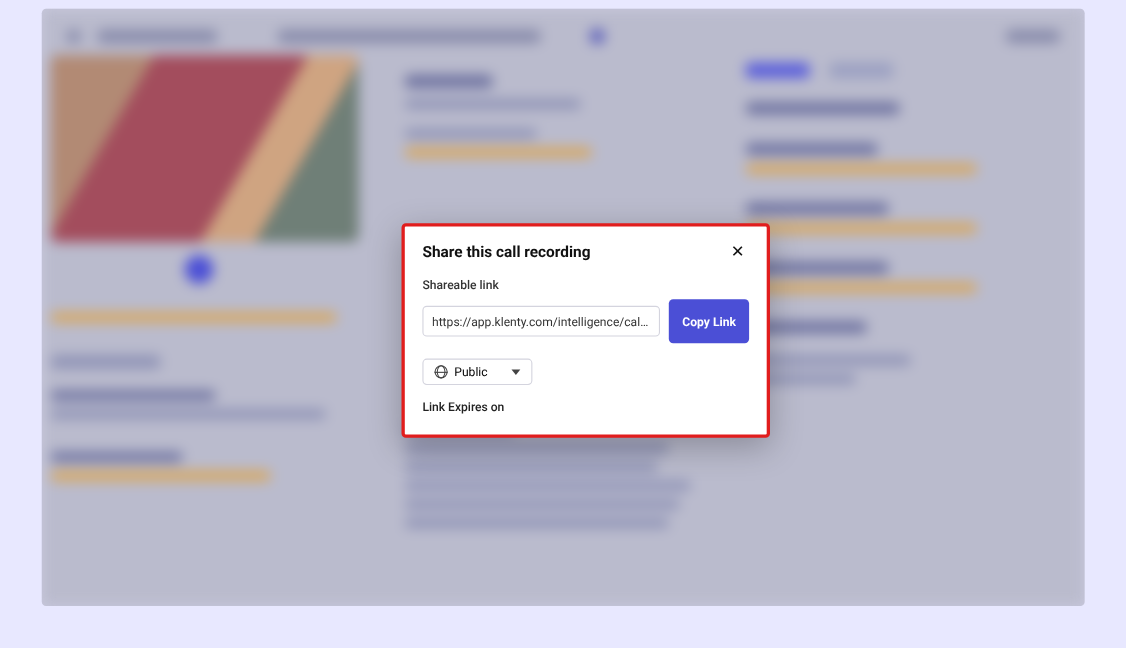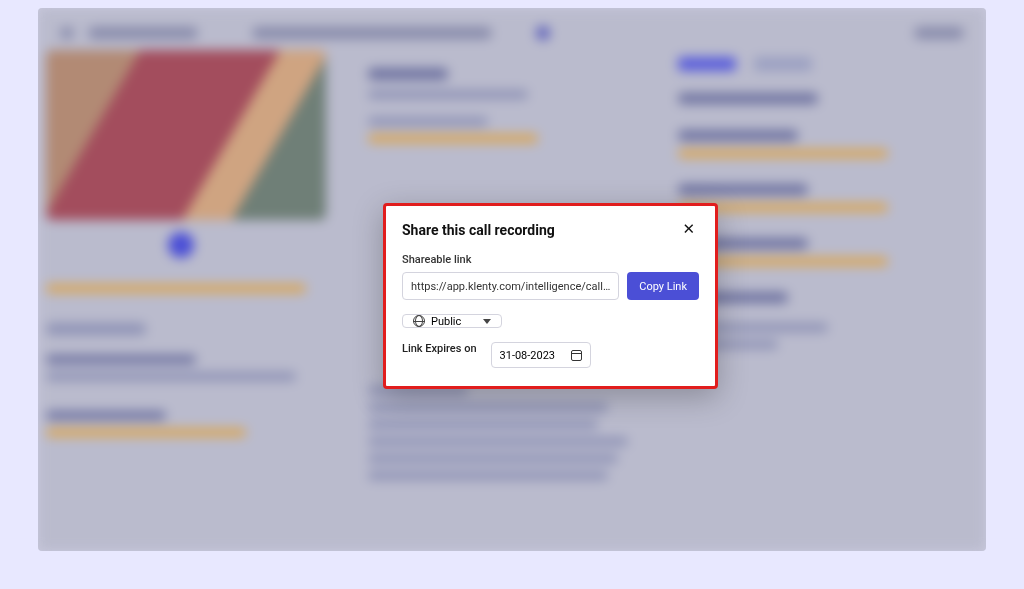--- a/index.html
+++ b/index.html
@@ -19,41 +19,41 @@
   .bg-playbar{position:absolute;left:130px;top:224px;width:26px;height:26px;border-radius:50%;background:#4b4fd6}
   .bg-col{position:absolute}
   .bg-line{height:9px;border-radius:5px;background:#8f93b6;margin:8px 0}
   .bg-line.darker{background:#6f73a1}
   .bg-line.orange{background:#d9a75a}
   .bg-tab{height:14px;width:58px;border-radius:4px;background:#5a5edb;display:inline-block;margin-right:18px}
   .bg-tab.off{background:#9ba0c2}
 
   
   .overlay{position:absolute;inset:0;display:flex;align-items:center;justify-content:center}
-  .modal{position:absolute;left:345px;top:195px;width:335px;background:#fff;border:3px solid #e11d1d;border-radius:4px;
+  .modal{position:absolute;left:327px;top:195px;width:335px;background:#fff;border:3px solid #e11d1d;border-radius:4px;
     padding:14px 16px 18px;box-shadow:0 8px 30px rgba(0,0,0,.25)}
   .modal-header{display:flex;justify-content:space-between;align-items:center;margin-bottom:14px}
   .modal-title{font-size:14px;font-weight:700;color:#111}
   .close{font-size:15px;line-height:1;color:#111;background:none;border:none;cursor:pointer;padding:2px 4px}
 
   .section-label{font-size:11px;color:#333;margin-bottom:6px;font-weight:500}
   .row{display:flex;gap:8px;align-items:center;margin-bottom:14px}
   .link-input{flex:1;min-width:0;height:28px;border:1px solid #d4d4de;border-radius:4px;padding:0 8px;font-size:11px;color:#333;
     overflow:hidden;text-overflow:ellipsis;white-space:nowrap}
-  .btn-primary{height:28px;padding:0 12px;background:#4b4fd6;color:#fff;border:none;border-radius:4px;font-size:11px;font-weight:400;cursor:pointer;white-space:nowrap}
+  .btn-primary{height:40px;padding:0 12px;background:#4b4fd6;color:#fff;border:none;border-radius:4px;font-size:11px;font-weight:700;cursor:pointer;white-space:nowrap}
 
-  .privacy-select{display:inline-flex;align-items:center;gap:8px;height:14px;border:1px solid #d4d4de;border-radius:4px;padding:0 10px;width:100px;justify-content:space-between;cursor:pointer;font-size:11px}
+  .privacy-select{display:inline-flex;align-items:center;gap:8px;height:24px;border:1px solid #d4d4de;border-radius:4px;padding:0 10px;width:100px;justify-content:space-between;cursor:pointer;font-size:11px}
   .globe{width:12px;height:12px;border:1.2px solid #444;border-radius:50%;position:relative;display:inline-block;flex:none}
   .globe::before{content:"";position:absolute;left:50%;top:-1px;bottom:-1px;width:6px;transform:translateX(-50%);border:1.2px solid #444;border-radius:50%}
   .globe::after{content:"";position:absolute;left:-1px;right:-1px;top:50%;height:0;border-top:1.2px solid #444}
   .caret{width:0;height:0;border-left:4px solid transparent;border-right:4px solid transparent;border-top:5px solid #444}
 
   .hint{font-size:11px;color:#8a8a99;margin-top:-8px;margin-bottom:16px}
 
-  .expire-row{display:flex;gap:14px}
+  .expire-row{display:flex;align-items:center;gap:14px}
   .expire-label{font-size:11px;color:#222;font-weight:500}
   .date-input{display:inline-flex;align-items:center;justify-content:space-between;gap:10px;height:26px;border:1px solid #d4d4de;border-radius:4px;padding:0 8px;width:100px;font-size:11px;cursor:pointer}
   .cal-icon{width:11px;height:11px;border:1.2px solid #333;border-radius:2px;position:relative;flex:none}
   .cal-icon::before{content:"";position:absolute;left:-1px;right:-1px;top:2px;border-top:1.2px solid #333}
 </style>
 </head>
 <body>
 
 <div class="frame">
   <div class="app-window">
@@ -130,22 +130,18 @@
             <span style="display:inline-flex;align-items:center;gap:6px">
               <span class="globe"></span>
               <span>Public</span>
             </span>
             <span class="caret"></span>
           </div>
         </div>
 
         <div class="expire-row">
           <span class="expire-label">Link Expires on</span>
-          <div class="date-input">
-            <span>31-08-2023</span>
-            <span class="cal-icon"></span>
-          </div>
         </div>
       </div>
     </div>
 
   </div>
 </div>
 
 </body></html>

